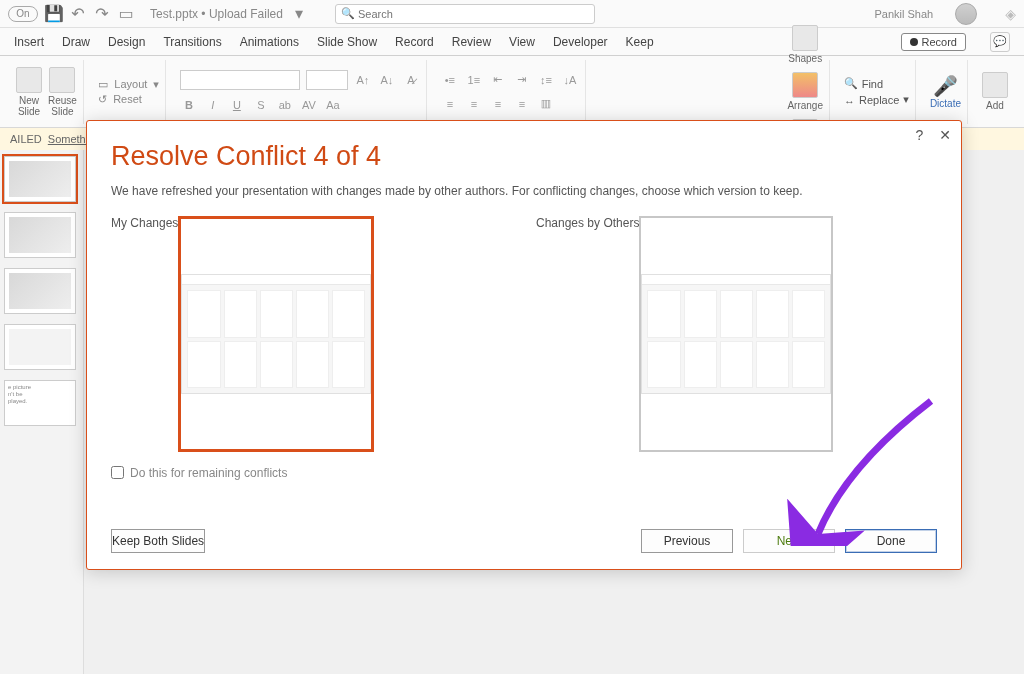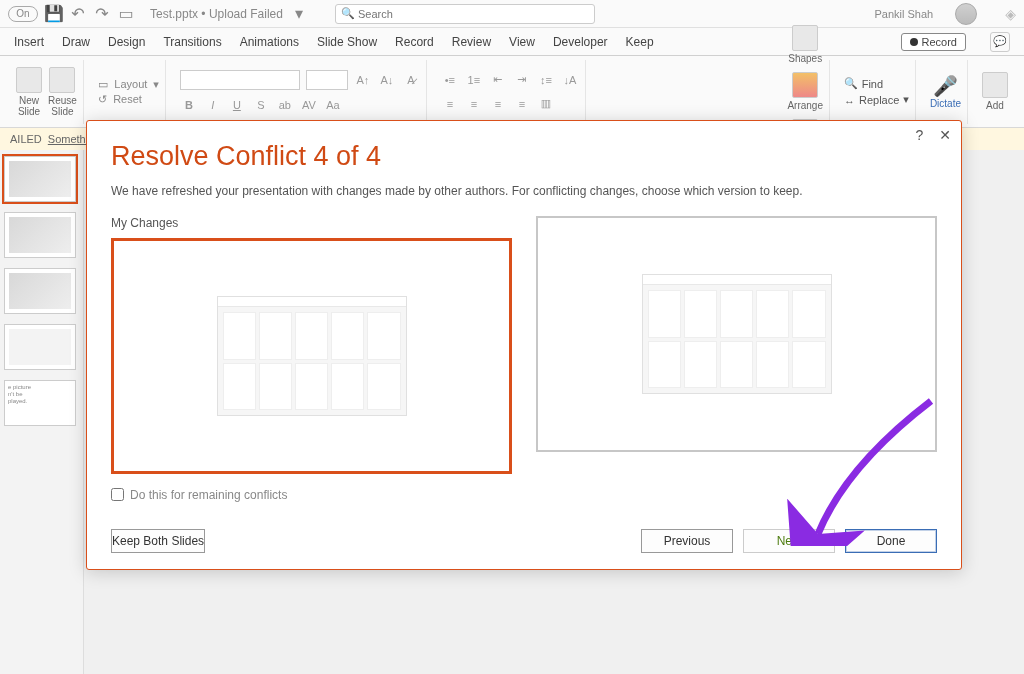--- a/index.html
+++ b/index.html
@@ -58,21 +58,21 @@
 
 .canvas { flex:1; background:#f0f0f0; }
 
 
 .dialog { position: absolute; left: 86px; top: 120px; width: 876px; height: 450px; background:#fff; border:1px solid #d94f1a; border-radius:3px; box-shadow: 0 2px 18px rgba(0,0,0,0.18); padding: 20px 24px 16px 24px; }
 .dialog .titlebar-ctrl { position:absolute; top:6px; right:10px; display:flex; gap:16px; color:#555; font-size:14px; }
 .dialog .titlebar-ctrl span { cursor:pointer; }
 .dialog h1 { color:#d04a14; font-size:27px; font-weight:400; margin-bottom:12px; }
 .dialog .subtitle { font-size:12px; color:#555; margin-bottom:18px; }
 .dialog .columns { display:flex; gap:24px; }
-.dialog .col { flex:1; display:flex; flex-direction:column; }
+.dialog .col { flex:1; display:flex; flex-direction:row; }
 .dialog .col-label { font-size:12px; color:#555; margin-bottom:8px; }
 .dialog .preview { height: 236px; border:2px solid #c7c7c7; background:#fff; display:flex; align-items:center; justify-content:center; }
 .dialog .preview.selected { border:3px solid #d94f1a; }
 .dialog .preview-inner { width: 190px; height: 120px; background:#f6f6f6; border:1px solid #e0e0e0; display:flex; flex-direction:column; }
 .dialog .preview-inner .pbar { height:10px; background:#fff; border-bottom:1px solid #e8e8e8; }
 .dialog .preview-inner .pgrid { flex:1; display:grid; grid-template-columns:repeat(5,1fr); grid-template-rows:repeat(2,1fr); gap:3px; padding:5px; }
 .dialog .preview-inner .pgrid div { background:#fff; border:1px solid #eee; }
 .dialog .checkbox-row { margin-top:14px; font-size:12px; color:#888; display:flex; align-items:flex-start; gap:6px; }
 .dialog .checkbox-row input { width:13px; height:13px; }
 .dialog .button-row { position:absolute; bottom:16px; left:24px; right:24px; display:flex; align-items:center; }
@@ -274,20 +274,21 @@
               <div></div>
               <div></div>
               <div></div>
               <div></div>
               <div></div>
             </div>
           </div>
       </div>
     </div>
     <div class="col">
+      <div class="col-label">Changes by Others</div>
       <div class="preview">
         <div class="preview-inner">
             <div class="pbar"></div>
             <div class="pgrid">
               <div></div>
               <div></div>
               <div></div>
               <div></div>
               <div></div>
               <div></div>

